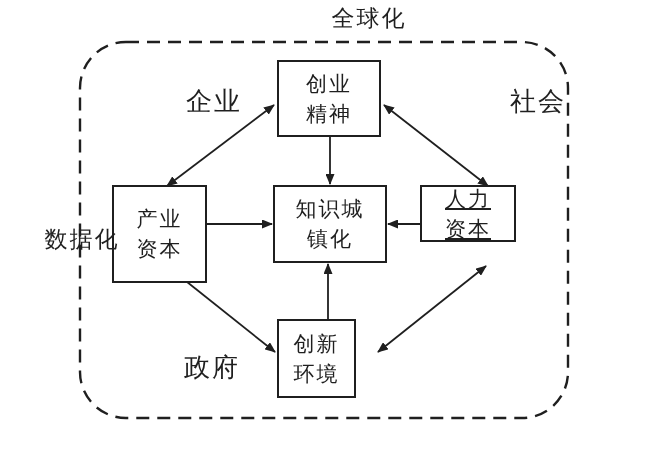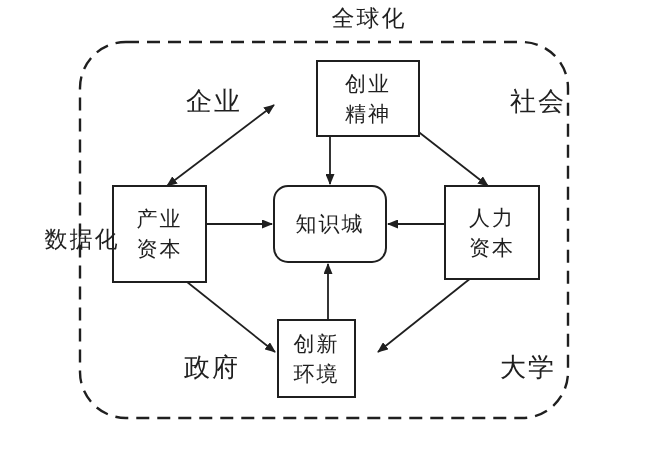--- a/index.html
+++ b/index.html
@@ -38,24 +38,24 @@
   .side-label,.corner-label{
     position:absolute;
     z-index:2;
     text-align:center;
     white-space:nowrap;
     padding-left:44px;
   }
   .side-label{font-size:23px;letter-spacing:2px;}
   .corner-label{font-size:26px;letter-spacing:2px;}
   
-  .node-top    {left:277px;top:60px; width:104px;height:77px;margin-left:39px;}
-  .node-center {left:273px;top:185px;width:114px;height:78px;border-radius:15px;}
+  .node-top    {left:277px;top:60px; width:104px;height:77px;}
+  .node-center {left:273px;top:185px;width:114px;height:78px;}
   .node-left   {left:112px;top:185px;width:95px; height:98px;}
-  .node-right  {left:444px;top:185px;width:96px; height:95px;}
+  .node-right  {left:420px;top:185px;width:96px; height:57px;text-decoration:underline;}
   .node-bottom {left:277px;top:319px;width:79px; height:79px;}
   
   .label-global{left:0;top:3px;width:650px;}
   .label-info  {left:0;top:428px;width:650px;}
   .label-data  {left:0px;top:214px;width:76px;margin-top:10px;}
   .label-intel {left:574px;top:214px;width:76px;}
   
   .label-enterprise{left:134px;top:84px;width:72px;}
   .label-society   {left:458px;top:84px;width:72px;}
   .label-government{left:132px;top:350px;width:72px;}
@@ -85,35 +85,35 @@
     <line x1="167" y1="266" x2="275" y2="352" stroke="#1f1f1f" stroke-width="1.8" marker-start="url(#ah)" marker-end="url(#ah)"></line>
     <line x1="378" y1="352" x2="486" y2="266" stroke="#1f1f1f" stroke-width="1.8" marker-start="url(#ah)" marker-end="url(#ah)"></line>
   </svg>
 
   <div class="node node-top">
     <span>创业</span>
     <span>精神</span>
   </div>
   <div class="node node-center">
     <span>知识城</span>
+    <span>镇化</span>
   </div>
   <div class="node node-left">
     <span>产业</span>
     <span>资本</span>
   </div>
   <div class="node node-right">
     <span>人力</span>
     <span>资本</span>
   </div>
   <div class="node node-bottom">
     <span>创新</span>
     <span>环境</span>
   </div>
 
   <div class="side-label label-global">全球化</div>
   <div class="side-label label-data">数据化</div>
 
   <div class="corner-label label-enterprise">企业</div>
   <div class="corner-label label-government">政府</div>
   <div class="corner-label label-society">社会</div>
-  <div class="corner-label label-university">大学</div>
 
 </div>
 
 </body></html>

